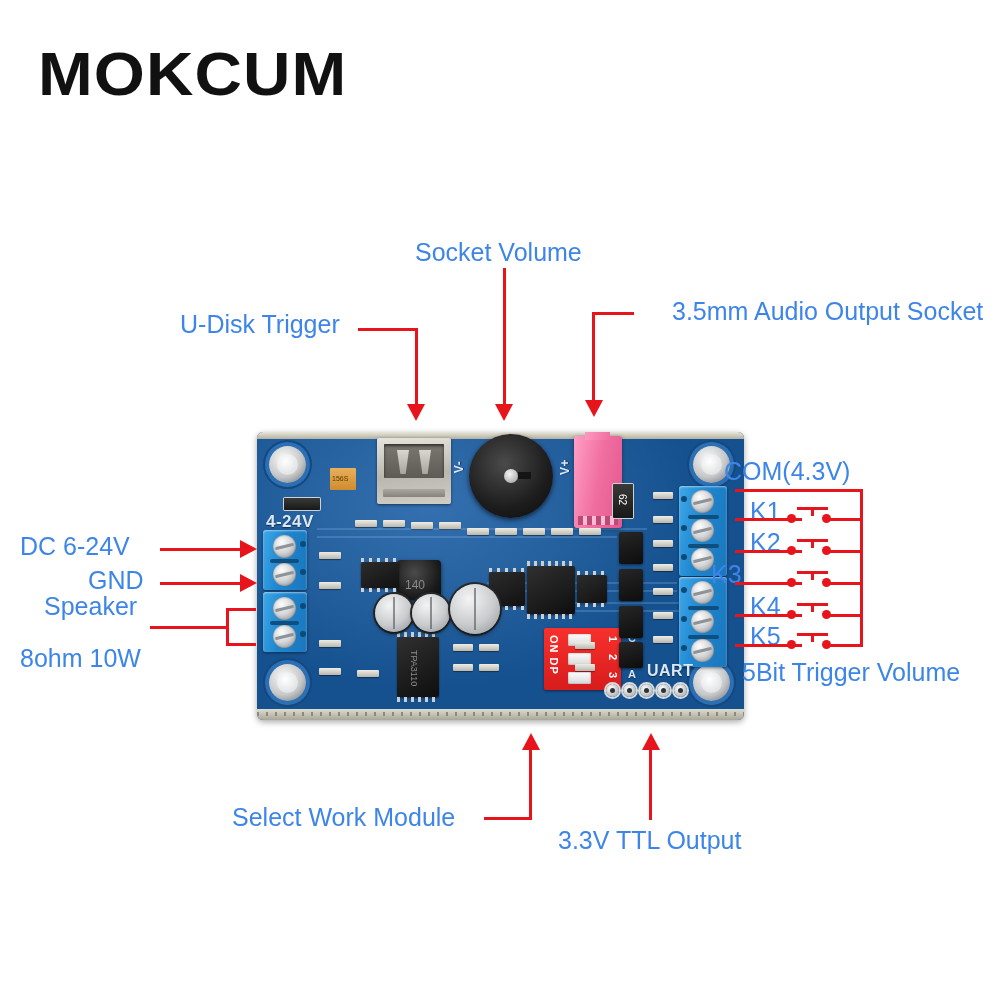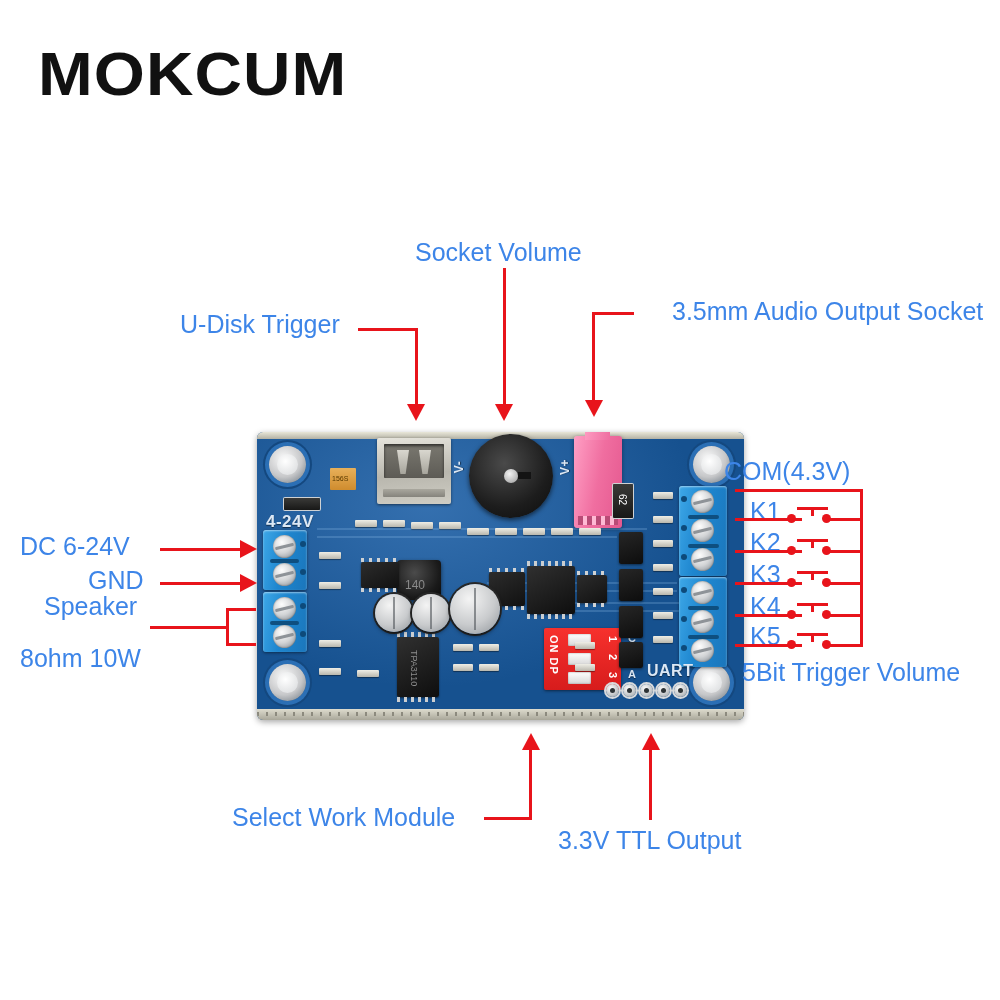--- a/index.html
+++ b/index.html
@@ -336,21 +336,21 @@
 <div class="ln hl" style="left:826px;top:518px;width:36px;"></div>
 
 <div class="lbl" style="left:750px;top:528px;">K2</div>
 <div class="ln hl" style="left:735px;top:550px;width:67px;"></div>
 <div class="dot" style="left:787px;top:546px;"></div>
 <div class="ln hl" style="left:797px;top:539px;width:31px;"></div>
 <div class="ln vl" style="left:811px;top:539px;height:9px;"></div>
 <div class="dot" style="left:822px;top:546px;"></div>
 <div class="ln hl" style="left:826px;top:550px;width:36px;"></div>
 
-<div class="lbl" style="left:750px;top:560px;text-align:right;">K3</div>
+<div class="lbl" style="left:711px;top:560px;text-align:right;">K3</div>
 <div class="ln hl" style="left:735px;top:582px;width:67px;"></div>
 <div class="dot" style="left:787px;top:578px;"></div>
 <div class="ln hl" style="left:797px;top:571px;width:31px;"></div>
 <div class="ln vl" style="left:811px;top:571px;height:9px;"></div>
 <div class="dot" style="left:822px;top:578px;"></div>
 <div class="ln hl" style="left:826px;top:582px;width:36px;"></div>
 
 <div class="lbl" style="left:750px;top:592px;">K4</div>
 <div class="ln hl" style="left:735px;top:614px;width:67px;"></div>
 <div class="dot" style="left:787px;top:610px;"></div>

